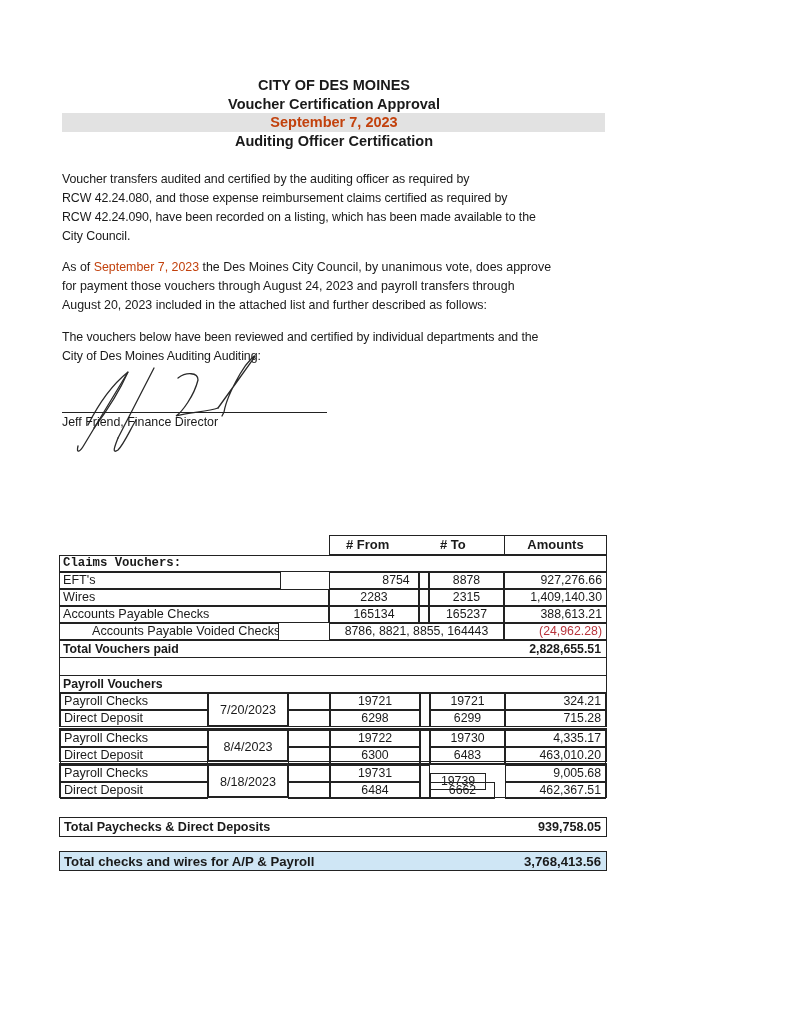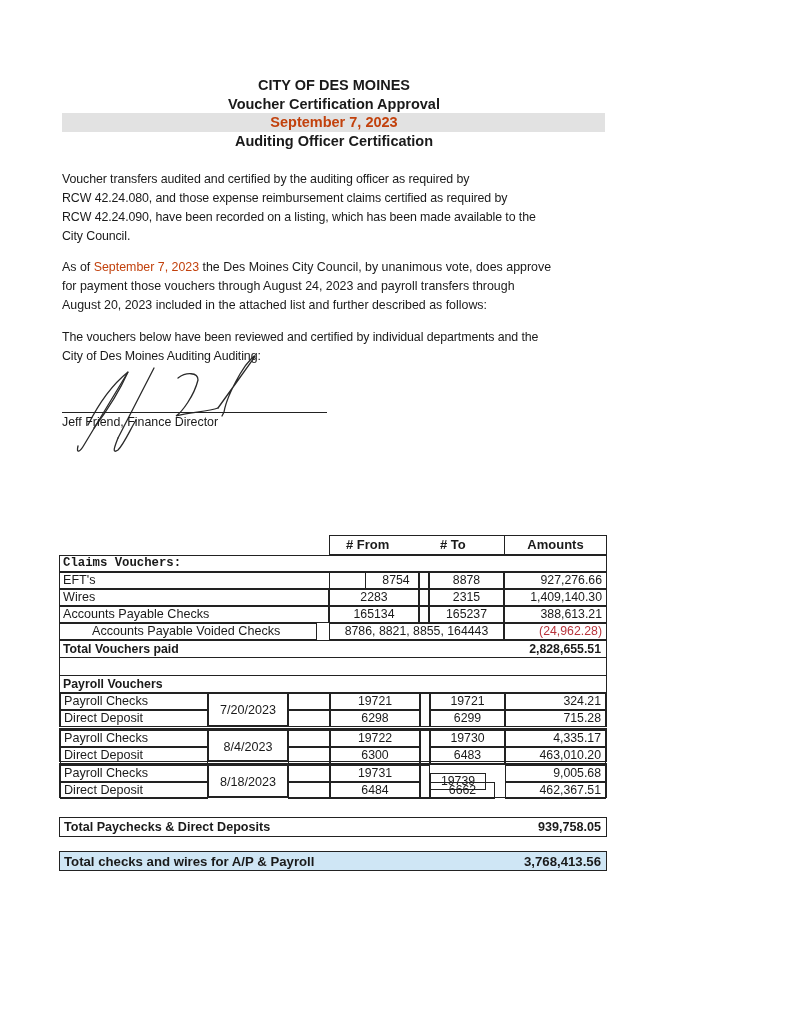--- a/index.html
+++ b/index.html
@@ -104,21 +104,21 @@
       <span style="position:absolute; left:110px; top:1px;"># To</span>
     </div>
     <div class="cell hdr center" style="left:445px; width:103px; border:1.5px solid #222; line-height:17px;">Amounts</div>
   </div>
 
   <div class="row" style="top:20px; height:17px; border:1.5px solid #222; border-bottom:1px solid #222;">
     <div class="cell bold" style="left:0; width:540px; line-height:15px;font-family:Liberation Mono, monospace;">Claims Vouchers:</div>
   </div>
 
   <div class="row" style="top:37px; height:17px;">
-    <div class="cell b" style="left:0; width:307px; line-height:15px; font-size:12.6px;">EFT's</div>
+    <div class="cell b" style="left:0; width:222px; line-height:15px; font-size:12.6px;">EFT's</div>
     <div class="cell b center" style="left:270px; width:90px; line-height:15px;padding-left:47px;">8754</div>
     <div class="cell b" style="left:360px; width:10px;"></div>
     <div class="cell b center" style="left:370px; width:75px; line-height:15px;">8878</div>
     <div class="cell b right" style="left:445px; width:103px; line-height:15px;">927,276.66</div>
   </div>
   <div class="row" style="top:54px; height:17px;">
     <div class="cell b" style="left:0; width:270px; line-height:15px; font-size:12.6px;">Wires</div>
     <div class="cell b center" style="left:270px; width:90px; line-height:15px;">2283</div>
     <div class="cell b" style="left:360px; width:10px;"></div>
     <div class="cell b center" style="left:370px; width:75px; line-height:15px;">2315</div>
@@ -126,21 +126,21 @@
   </div>
   <div class="row" style="top:71px; height:17px;">
     <div class="cell b" style="left:0; width:270px; line-height:15px; font-size:12.6px;">Accounts Payable Checks</div>
     <div class="cell b center" style="left:270px; width:90px; line-height:15px;">165134</div>
     <div class="cell b" style="left:360px; width:10px;"></div>
     <div class="cell b center" style="left:370px; width:75px; line-height:15px;">165237</div>
     <div class="cell b right" style="left:445px; width:103px; line-height:15px;">388,613.21</div>
   </div>
 
   <div class="row" style="top:88px; height:17px;">
-    <div class="cell b" style="left:0; width:258px; line-height:15px; font-size:12.6px;padding-left:32px;">Accounts Payable Voided Checks</div>
+    <div class="cell b" style="left:0; width:220px; line-height:15px; font-size:12.6px;padding-left:32px;">Accounts Payable Voided Checks</div>
     <div class="cell b center" style="left:270px; width:175px; line-height:15px;">8786, 8821, 8855, 164443</div>
     <div class="cell b right" style="left:445px; width:103px; line-height:15px; color:#b8333b;">(24,962.28)</div>
   </div>
 
   <div class="row" style="top:105px; height:18px; border:1.5px solid #222;">
     <div class="cell bold" style="left:0; width:300px; line-height:16px;">Total Vouchers paid</div>
     <div class="cell bold right" style="left:442px; width:103px; line-height:16px;">2,828,655.51</div>
   </div>
 
   <div class="row" style="top:123px; height:17px; border-left:1.5px solid #222; border-right:1.5px solid #222;"></div>

